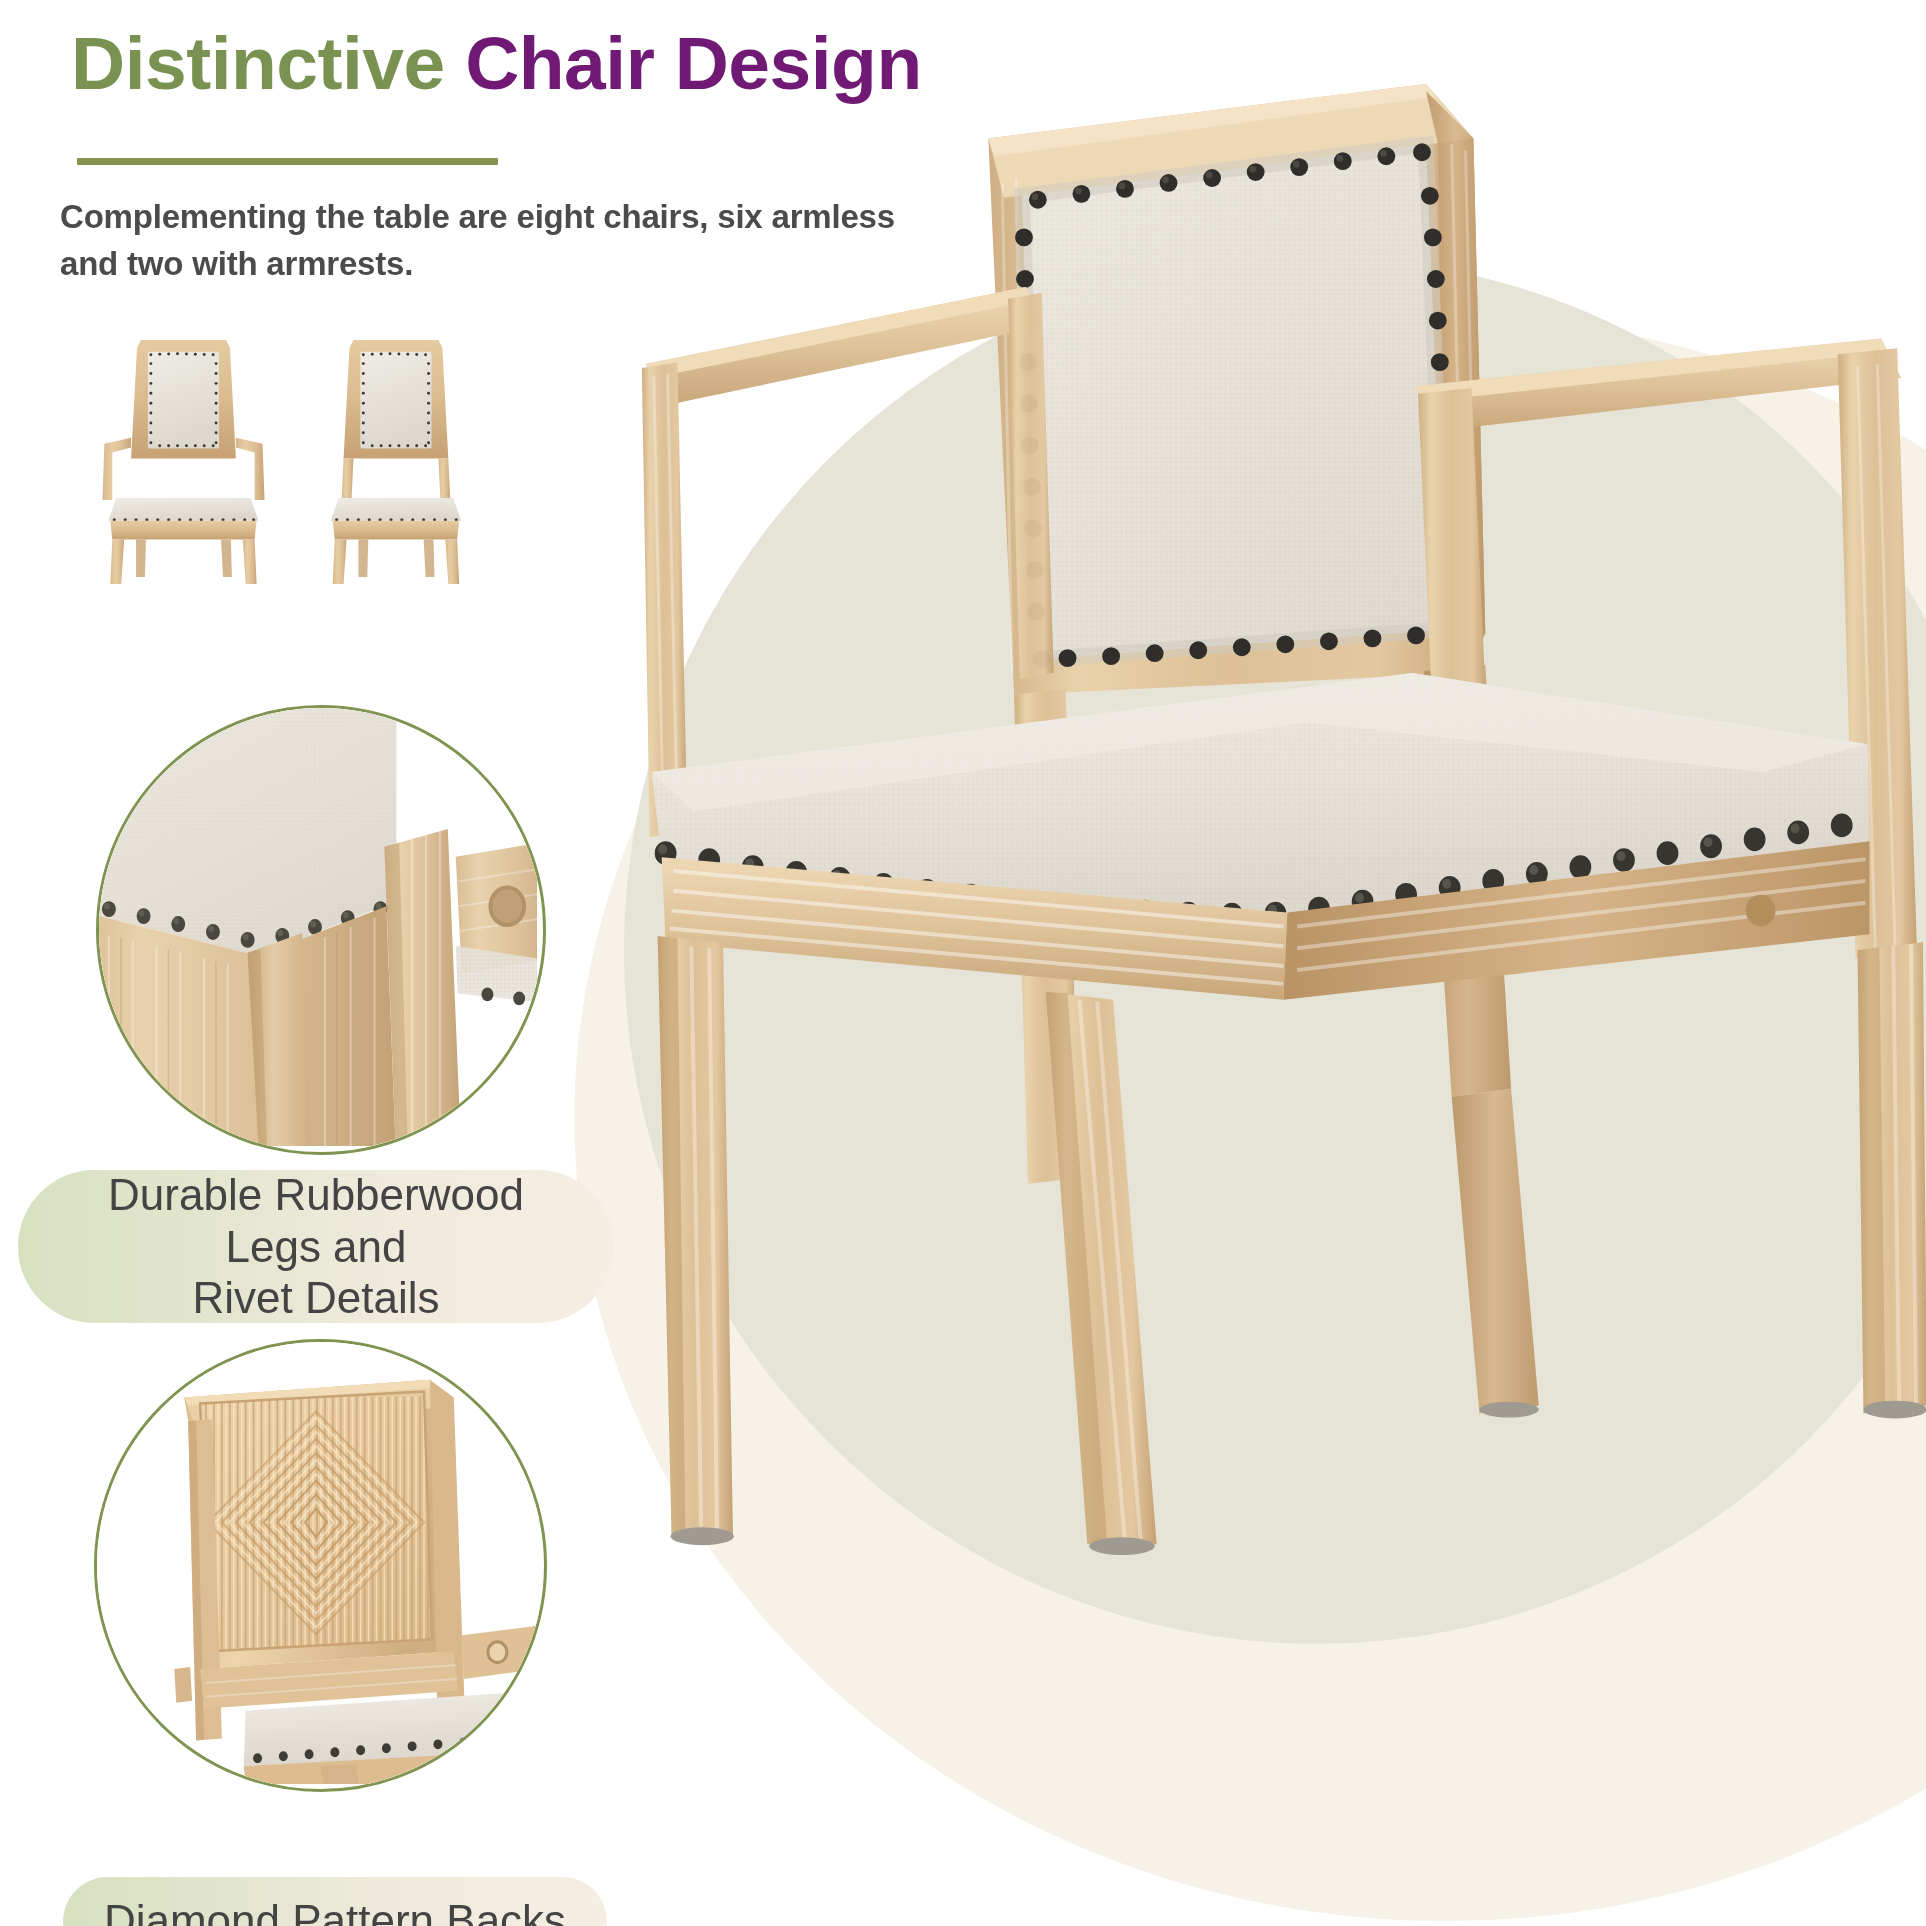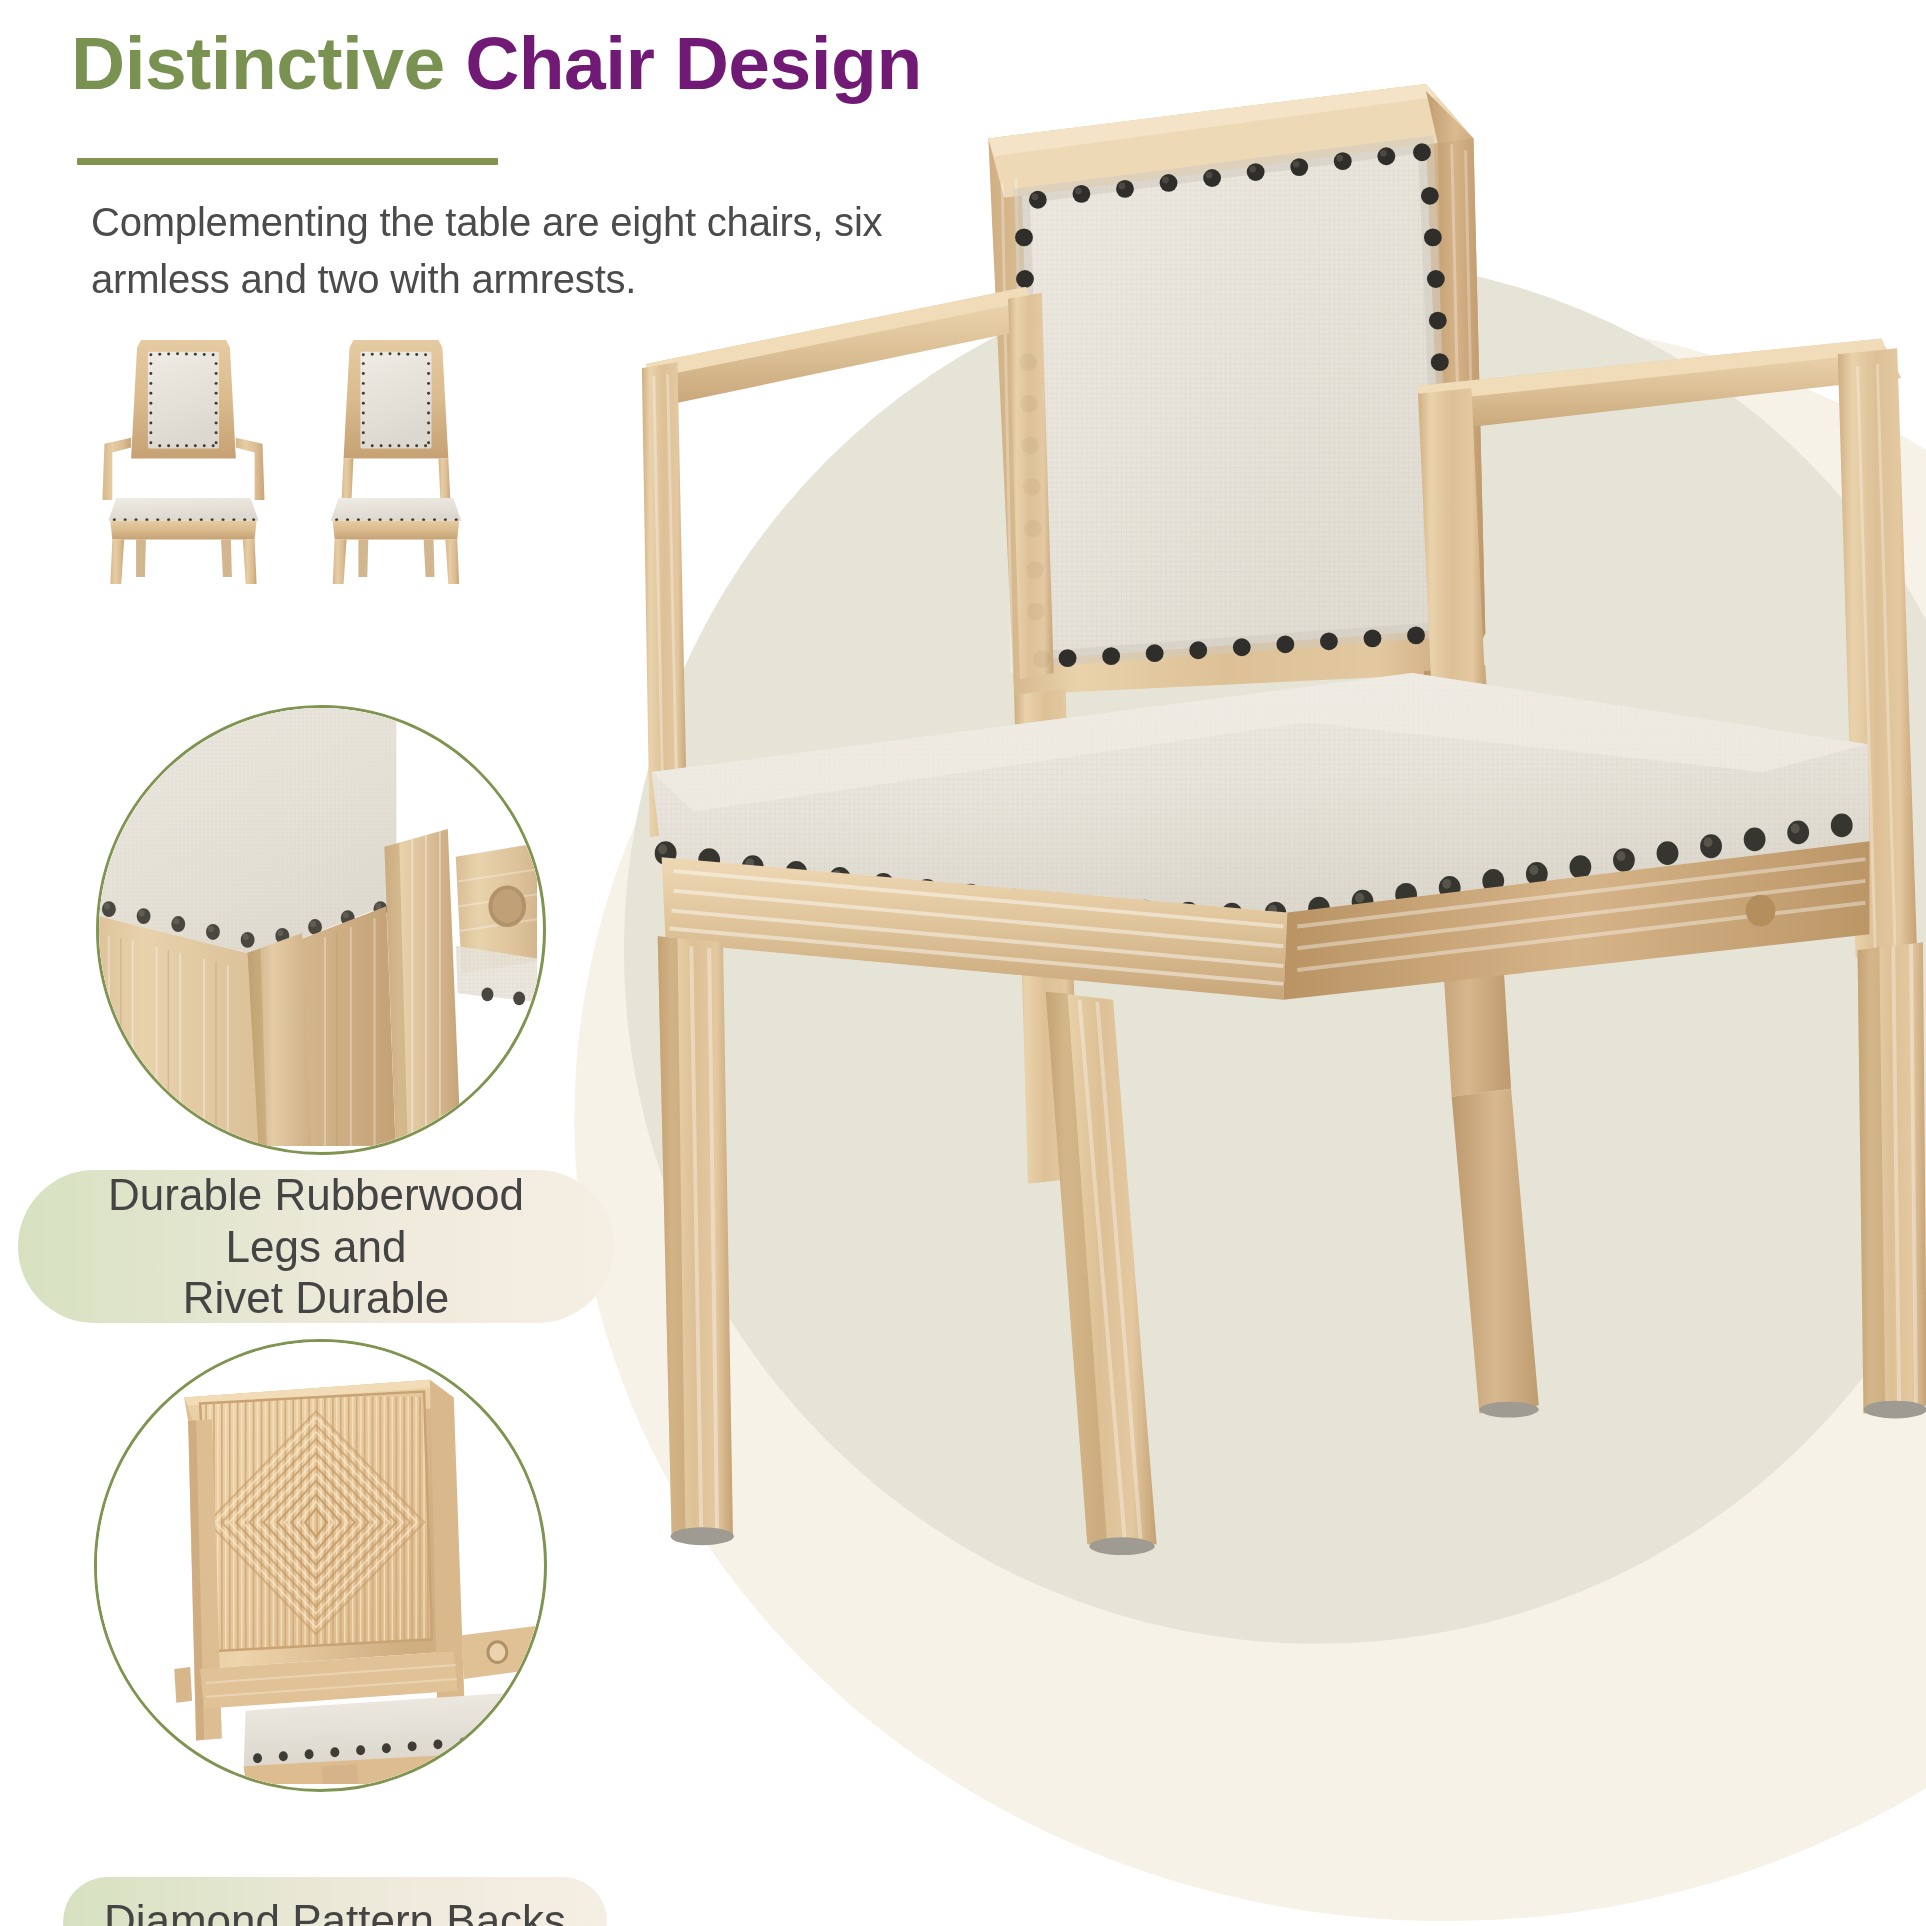--- a/index.html
+++ b/index.html
@@ -23,22 +23,22 @@
     font-size:75px;font-weight:bold;letter-spacing:-0.5px;
     white-space:nowrap;line-height:1;
   }
   .title .accent{color:#7a9251;}
   .title .dark{color:#701a75;}
   .rule{
     position:absolute;left:77px;top:158px;
     width:421px;height:7px;background:#84934f;border-radius:1px;
   }
   .subtitle{
-    position:absolute;left:91px;top:194px;width:871px;
-    font-size:40px;line-height:1.42;color:#4b4b4b;font-weight:400;
+    position:absolute;left:60px;top:194px;width:871px;
+    font-size:33px;line-height:1.42;color:#4b4b4b;font-weight:700;
     letter-spacing:-0.2px;
   }
 
   
   .chair-pair{position:absolute;left:94px;top:332px;width:426px;height:252px;z-index:6;}
 
   
   .detail-circle{
     position:absolute;border-radius:50%;
     border:3px solid #7f9450;
@@ -356,21 +356,21 @@
         <ellipse cx="392" cy="289" rx="6" ry="7"></ellipse>
         <ellipse cx="424" cy="293" rx="6" ry="7"></ellipse>
         <ellipse cx="456" cy="297" rx="6" ry="7"></ellipse>
       </g>
     </svg>
   </div>
 
   <div class="pill" id="pill-rivets">
     <span>
       <span>Durable Rubberwood Legs and</span><br>
-      <span>Rivet Durable</span>
+      <span>Rivet Details</span>
     </span>
   </div>
 
   <div class="detail-circle" id="circle-diamond">
     <svg width="442" height="442" viewBox="0 0 446 446" aria-hidden="true">
       <defs>
         <linearGradient id="backWood" x1="0" y1="0" x2="1" y2="0.3">
           <stop offset="0%" stop-color="#dcbd91"></stop>
           <stop offset="45%" stop-color="#eed4ab"></stop>
           <stop offset="100%" stop-color="#cfae81"></stop>

